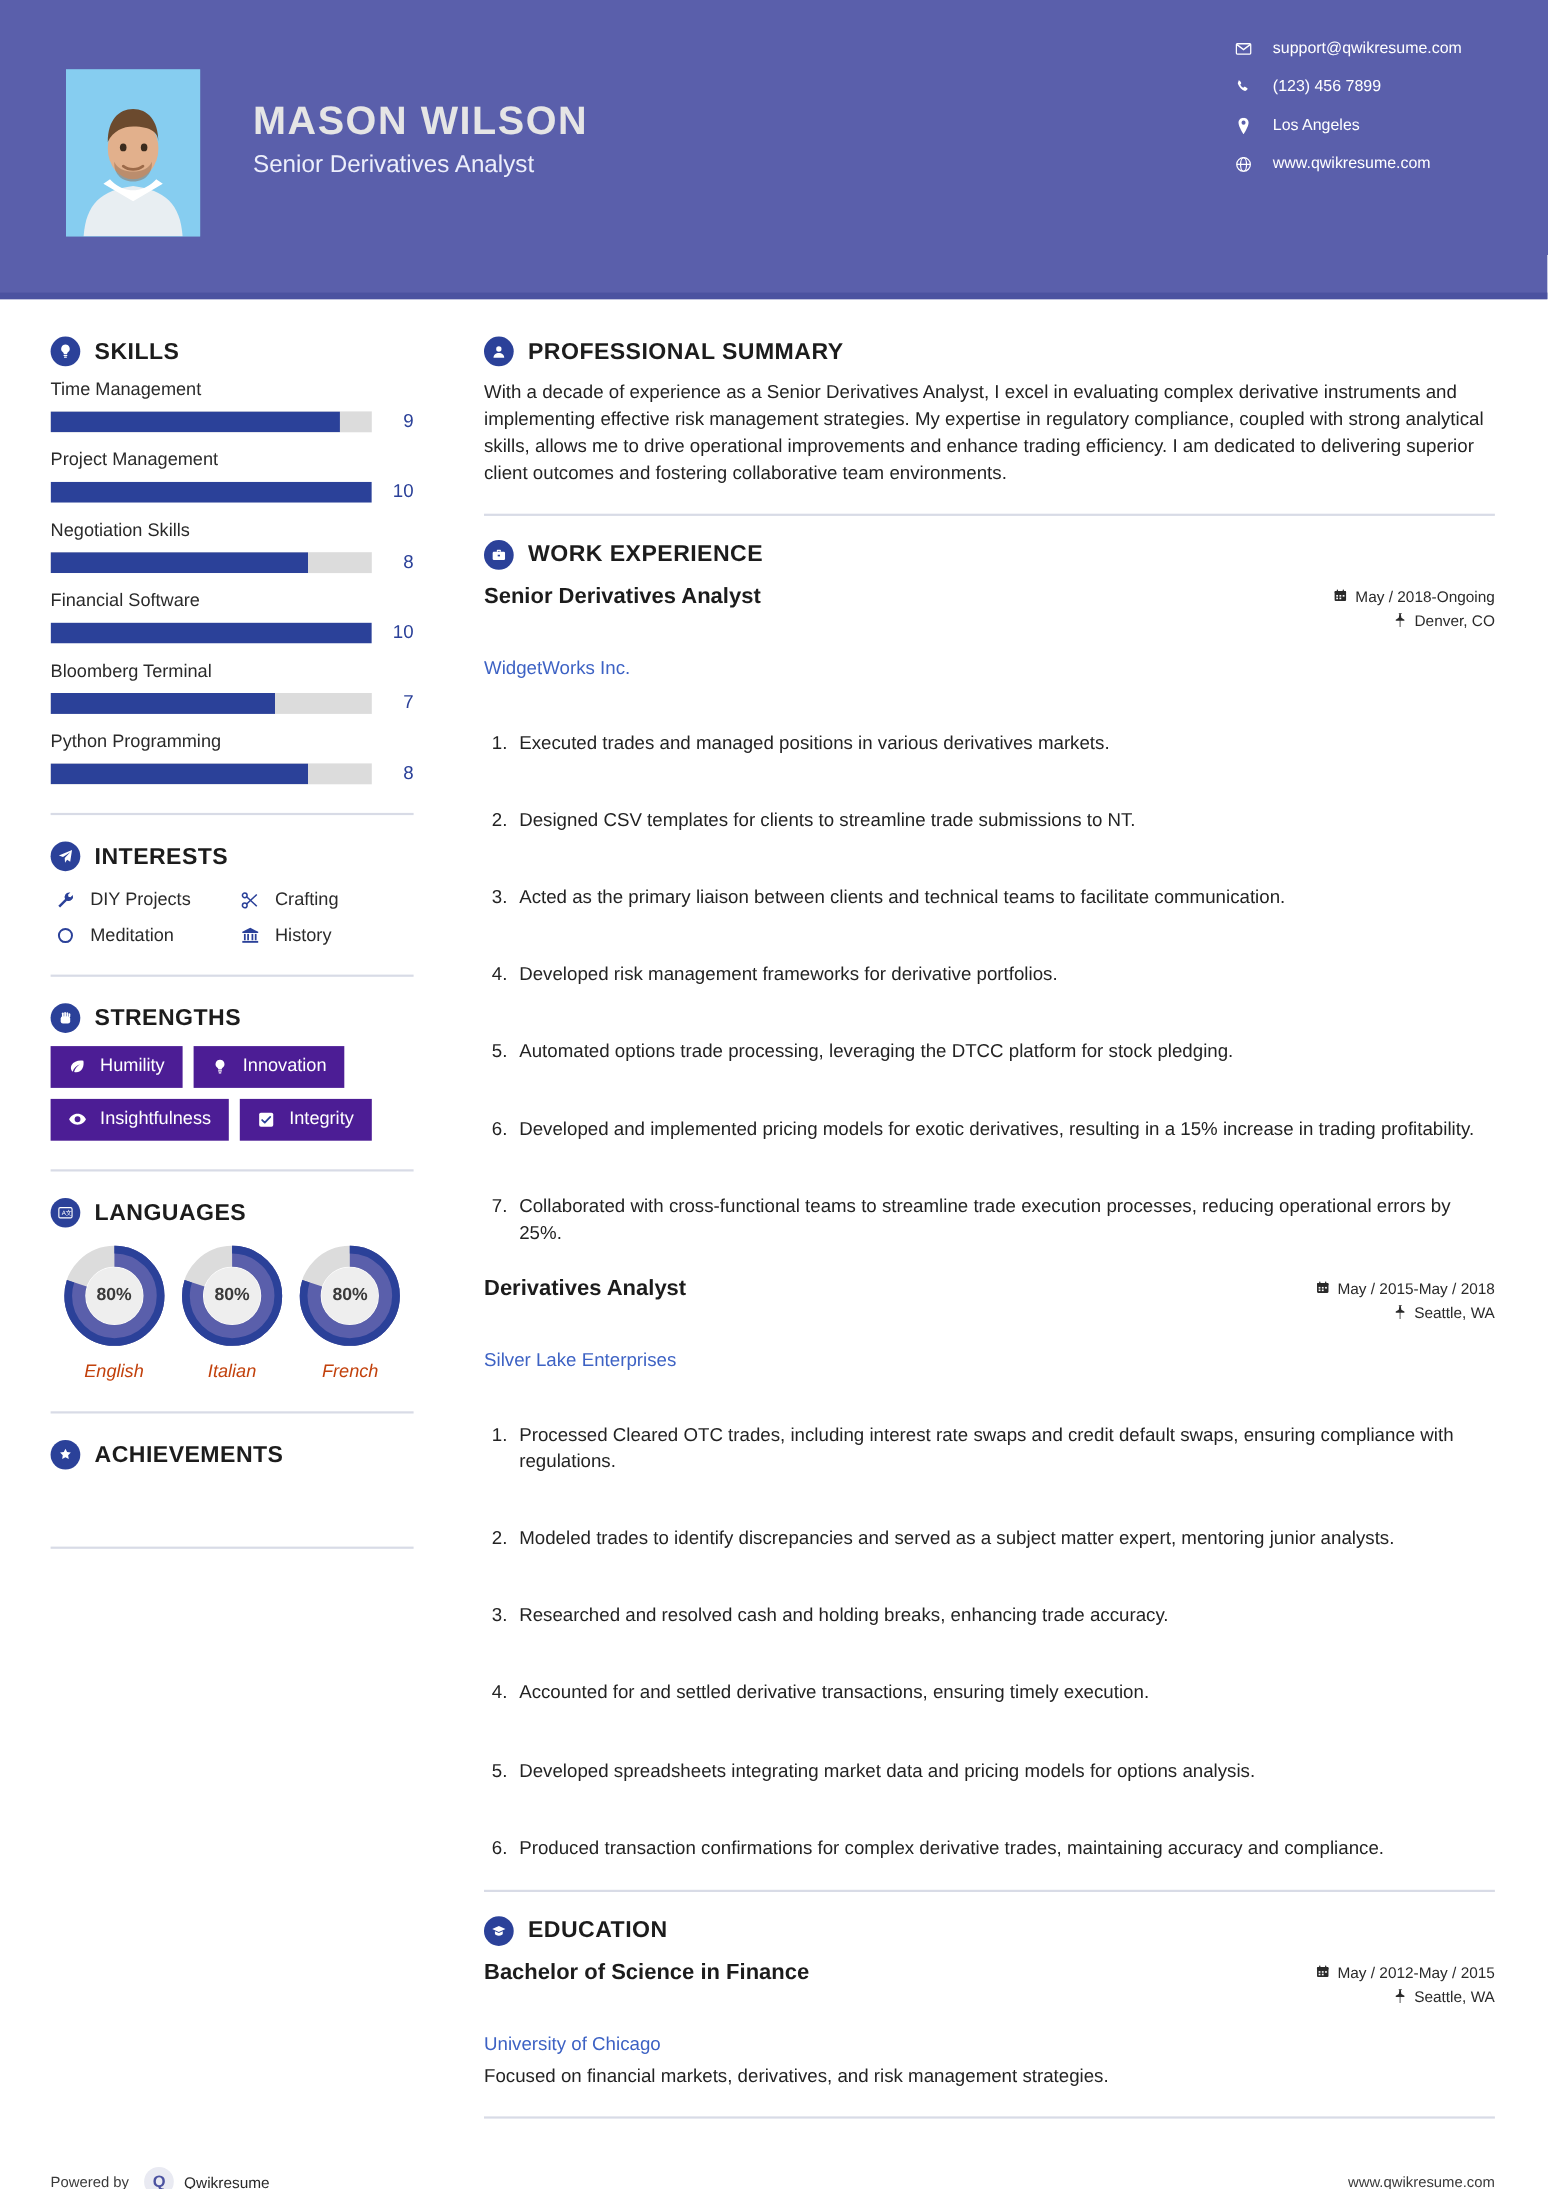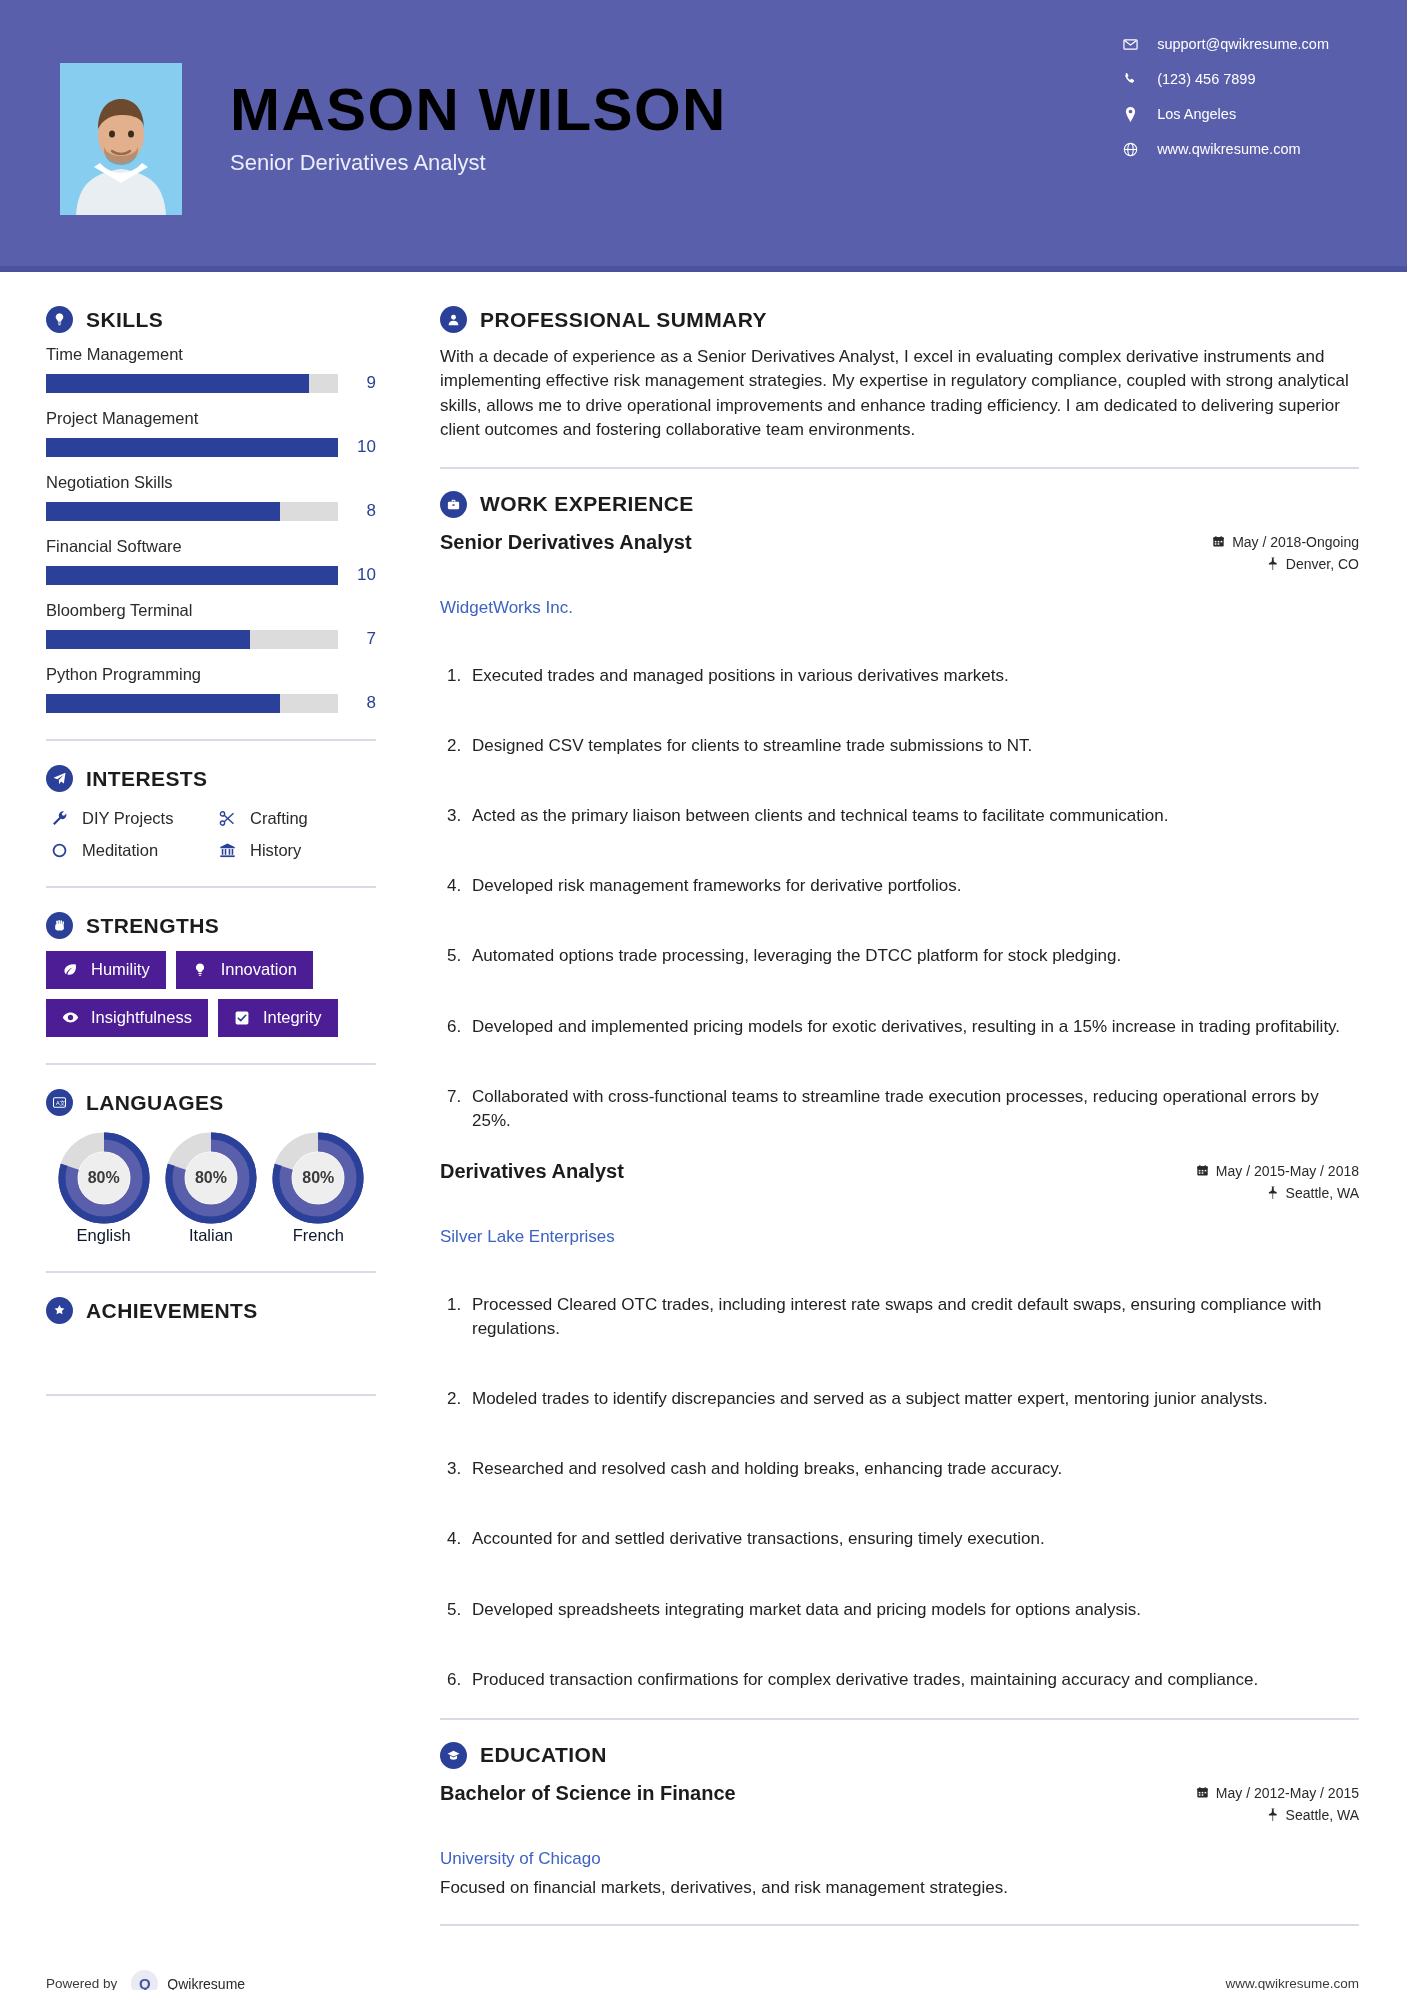--- a/index.html
+++ b/index.html
@@ -41,24 +41,24 @@
     margin-top: 6px;
   }
   .photo-svg { display: block; width: 100%; height: 100%; }
 
   .identity {
     margin-left: 48px;
     flex: 1 1 auto;
     padding-bottom: 20px;
   }
   .full-name {
-    font-size: 60px;
+    font-size: 36px;
     font-weight: 700;
     letter-spacing: 1.4px;
-    color: #000000;
+    color: #e5e5e5;
     line-height: 1.12;
   }
   .job-title {
     font-size: 22px;
     color: #eceefb;
     margin-top: 6px;
     font-weight: 400;
   }
 
   .contacts {
@@ -227,22 +227,24 @@
     position: absolute;
     inset: 0;
     display: flex;
     align-items: center;
     justify-content: center;
     font-size: 16px;
     font-weight: 700;
     color: #3a3a3a;
   }
   .lang-name {
+    margin-top: 12px;
     font-size: 16.5px;
-    color: #0f172a;
+    color: #c2410c;
+    font-style: italic;
   }
 
   
   .achv-item {
     display: flex;
     align-items: flex-start;
     margin-top: 6px;
   }
   .achv-ico {
     width: 30px;

